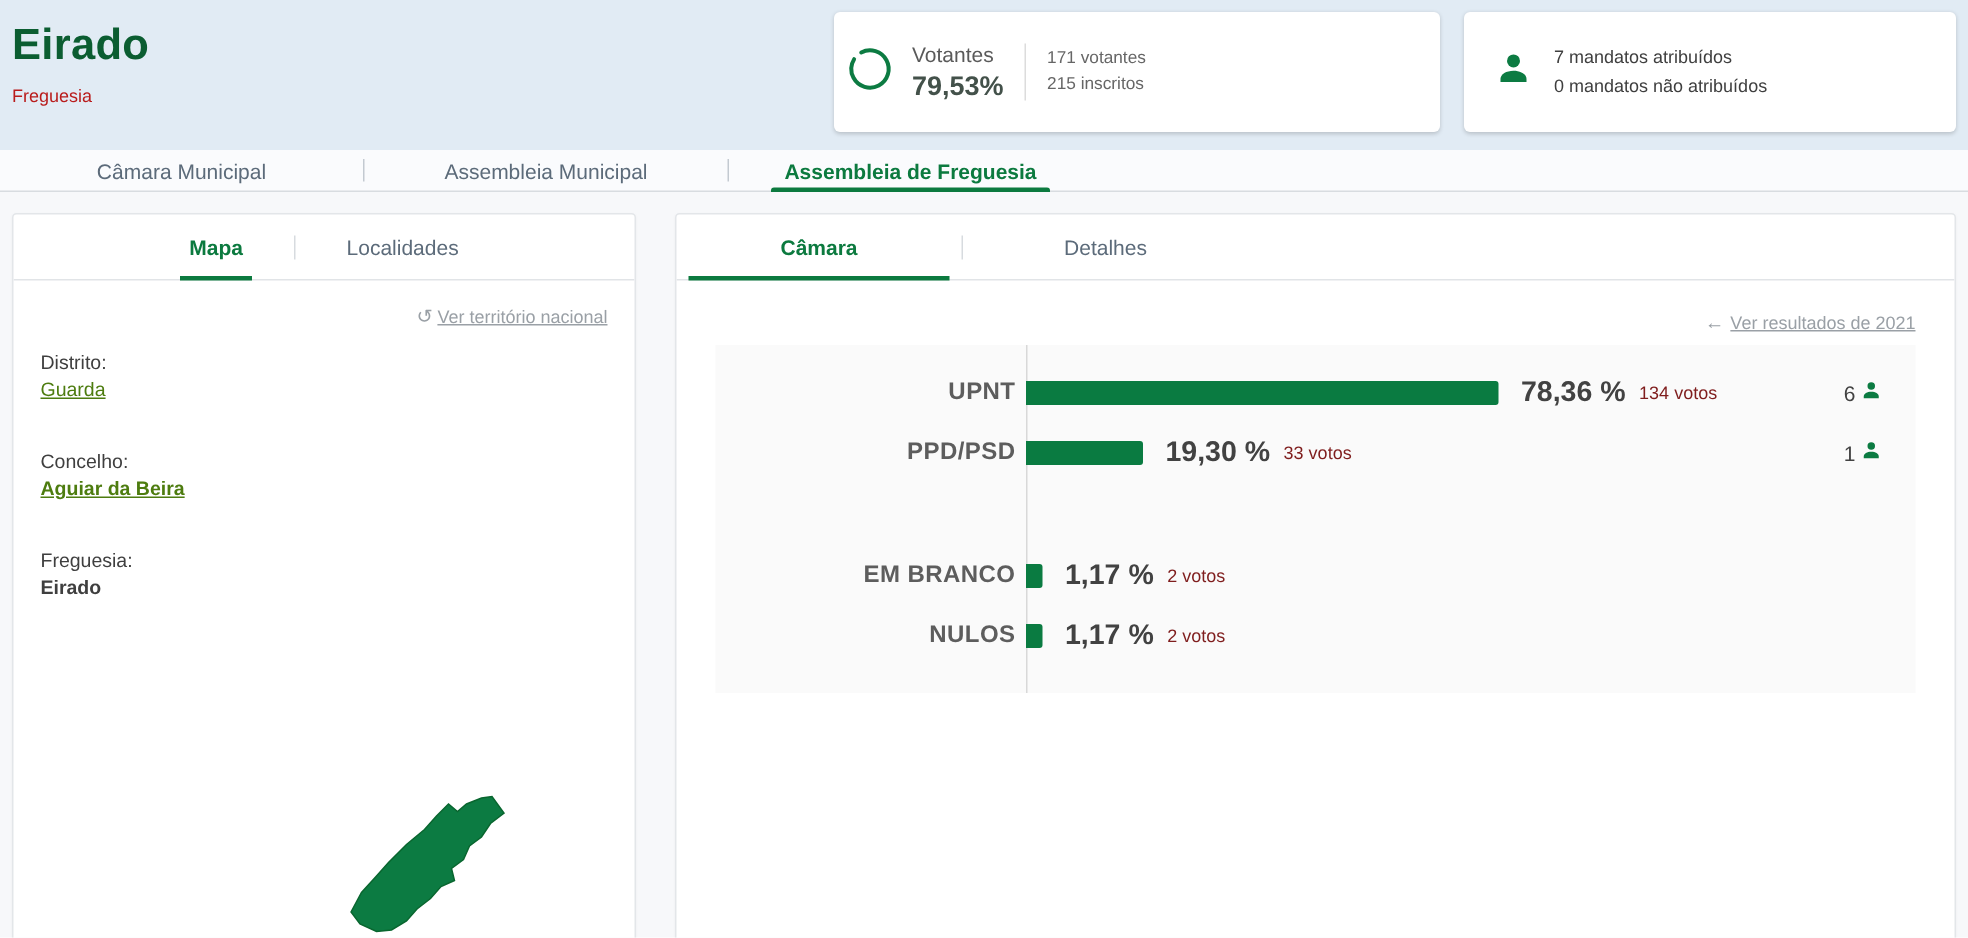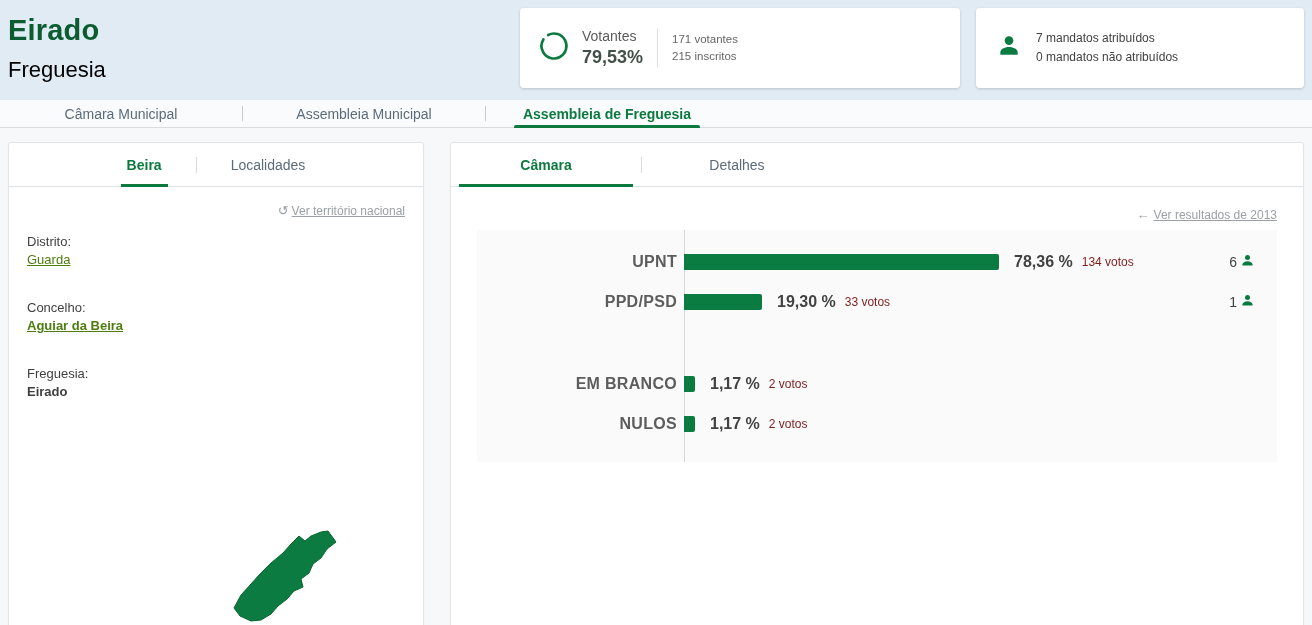--- a/index.html
+++ b/index.html
@@ -22,34 +22,34 @@
   }
   .hero-left h1 {
     margin: 14px 0 0;
     font-size: 29px;
     font-weight: 700;
     color: #0b5d31;
     letter-spacing: .2px;
   }
   .hero-left .subtitle {
     margin-top: 10px;
-    font-size: 22px;
+    font-size: 12px;
     font-weight: 500;
-    color: #000000;
+    color: #b91c1c;
   }
   .hero-cards { margin-left: auto; display: flex; gap: 16px; margin-top: 8px; }
   .hcard {
     background: #fff;
     height: 80px;
     border-radius: 4px;
     box-shadow: 0 1px 3px rgba(0,0,0,.18);
     display: flex;
     align-items: center;
   }
-  .votantes-card { width: 440px; padding: 0 18px; }
+  .votantes-card { width: 404px; padding: 0 8px; }
   .mandates-card { width: 328px; padding: 0 20px; }
   .vot-main { margin-left: 12px; }
   .vot-label { font-size: 14px; color: #5a5a5a; }
   .vot-pct   { font-size: 18px; font-weight: 700; color: #43514a; margin-top: 3px; }
   .vot-divider { width: 1px; height: 38px; background: #dcdcdc; margin: 0 14px; }
   .vot-side { font-size: 11.5px; color: #666; line-height: 1.5; }
   .mand-text { margin-left: 14px; font-size: 12px; color: #3f3f3f; line-height: 1.6; }
   
   .nav {
     display: flex;
@@ -161,21 +161,21 @@
     width: 207px;
     padding-right: 7px;
     text-align: right;
     font-size: 16px;
     font-weight: 700;
     color: #5d5d5d;
     letter-spacing: .3px;
     white-space: nowrap;
   }
   .bar { height: 16px; background: #0a7b41; border-radius: 0 2px 2px 0; }
-  .pct { margin-left: 15px; font-size: 16px; font-weight: 700; color: #424242; white-space: nowrap; }
+  .pct { margin-left: 15px; font-size: 19px; font-weight: 700; color: #424242; white-space: nowrap; }
   .votes { margin-left: 9px; font-size: 12px; color: #7f1d1d; white-space: nowrap; }
   .mands {
     position: absolute;
     right: 22px; top: 50%;
     transform: translateY(-50%);
     display: flex;
     align-items: center;
     gap: 3px;
     font-size: 14px;
     color: #424242;
@@ -234,21 +234,21 @@
     <span>Assembleia de Freguesia</span>
       <span class="ind"></span>
   </div>
 </div>
 
 <div class="content">
 
   <div class="panel map-panel">
     <div class="ptabs">
       <div class="ptab active">
-        <span>Beira</span>
+        <span>Mapa</span>
           <span class="tind"></span>
       </div>
       <div class="psep"></div>
       <div class="ptab">
         <span>Localidades</span>
       </div>
     </div>
     <div class="map-body">
       <div class="territory-link">
         <span class="glyph">↺</span><span class="txt">Ver território nacional</span>
@@ -273,21 +273,21 @@
         <span>Câmara</span>
           <span class="tind"></span>
       </div>
       <div class="psep"></div>
       <div class="ptab">
         <span>Detalhes</span>
       </div>
     </div>
     <div class="results-body">
       <div class="back-link">
-        <span class="glyph">←</span><span class="txt">Ver resultados de 2013</span>
+        <span class="glyph">←</span><span class="txt">Ver resultados de 2021</span>
       </div>
 
       <div class="chart">
         <div class="axis"></div>
 
         <div class="brow">
           <div class="blabel">UPNT</div>
           <div class="bar" style="width: 315px; background: rgb(10, 123, 65);"></div>
           <div class="pct">78,36 %</div>
           <div class="votes">134 votos</div>

